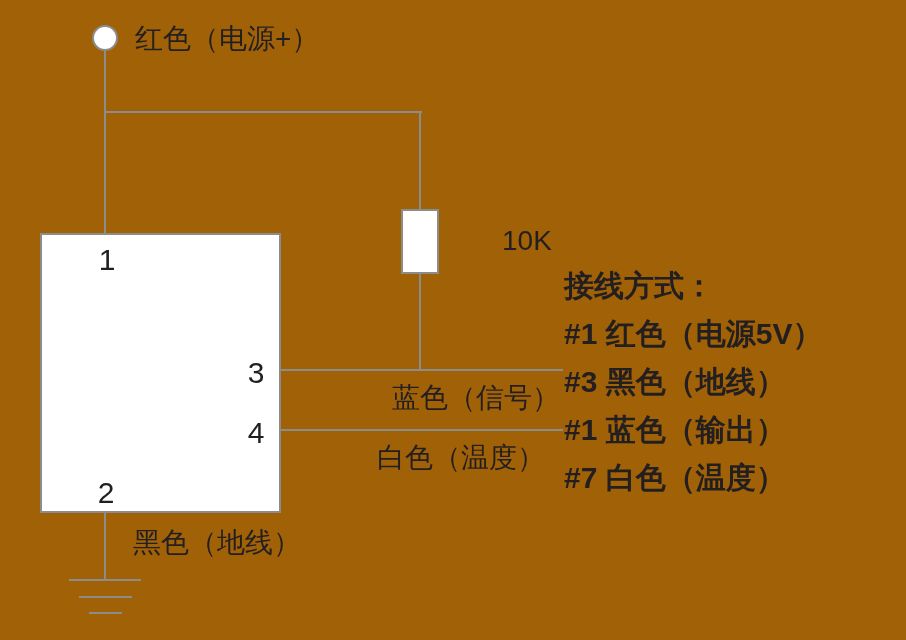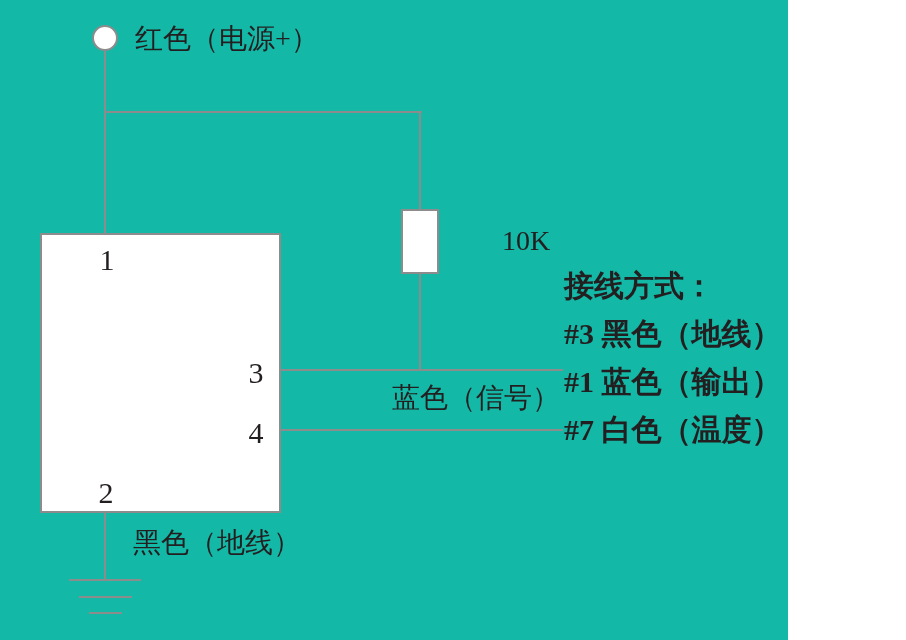--- a/index.html
+++ b/index.html
@@ -2,24 +2,24 @@
 <html><head>
 <meta charset="utf-8">
 <style>
   html, body {
     margin: 0;
     padding: 0;
     background: #ffffff;
   }
   .canvas {
     position: relative;
-    width: 788px;
+    width: 906px;
     height: 640px;
-    background: #14b8a6;
-    font-family: Liberation Serif, serif;
+    background: #a16207;
+    font-family: Liberation Sans, sans-serif;
     color: #231f20;
     overflow: hidden;
   }
   .wire {
     position: absolute;
     background: #8c8c8c;
   }
   .outline {
     position: absolute;
     box-sizing: border-box;
@@ -82,28 +82,30 @@
   <div class="outline" style="left:401px; top:209px; width:38px; height:65px;"></div>
   <div class="lbl" style="left:457px; top:225px;margin-left:45px;">10K</div>
 
   <div class="outline" style="left:40px; top:233px; width:241px; height:280px;"></div>
   <div class="pin" style="left:107px; top:260px;">1</div>
   <div class="pin" style="left:256px; top:373px;">3</div>
   <div class="pin" style="left:256px; top:433px;">4</div>
   <div class="pin" style="left:106px; top:493px;">2</div>
 
   <div class="lbl" style="left:392px; top:382px;">蓝色（信号）</div>
+  <div class="lbl" style="left:377px; top:442px;">白色（温度）</div>
   <div class="lbl" style="left:133px; top:527px;text-align:right;">黑色（地线）</div>
 
   <div>
     <div class="wire" style="left:69px; top:579px; width:72px; height:2px;"></div>
     <div class="wire" style="left:79px; top:596px; width:53px; height:2px;"></div>
     <div class="wire" style="left:89px; top:612px; width:33px; height:2px;"></div>
   </div>
 
   <div class="legend">
     <div class="row">接线方式：</div>
+    <div class="row">#1 红色（电源5V）</div>
     <div class="row">#3 黑色（地线）</div>
     <div class="row">#1 蓝色（输出）</div>
     <div class="row">#7 白色（温度）</div>
   </div>
 
 </div>
 
 </body></html>

